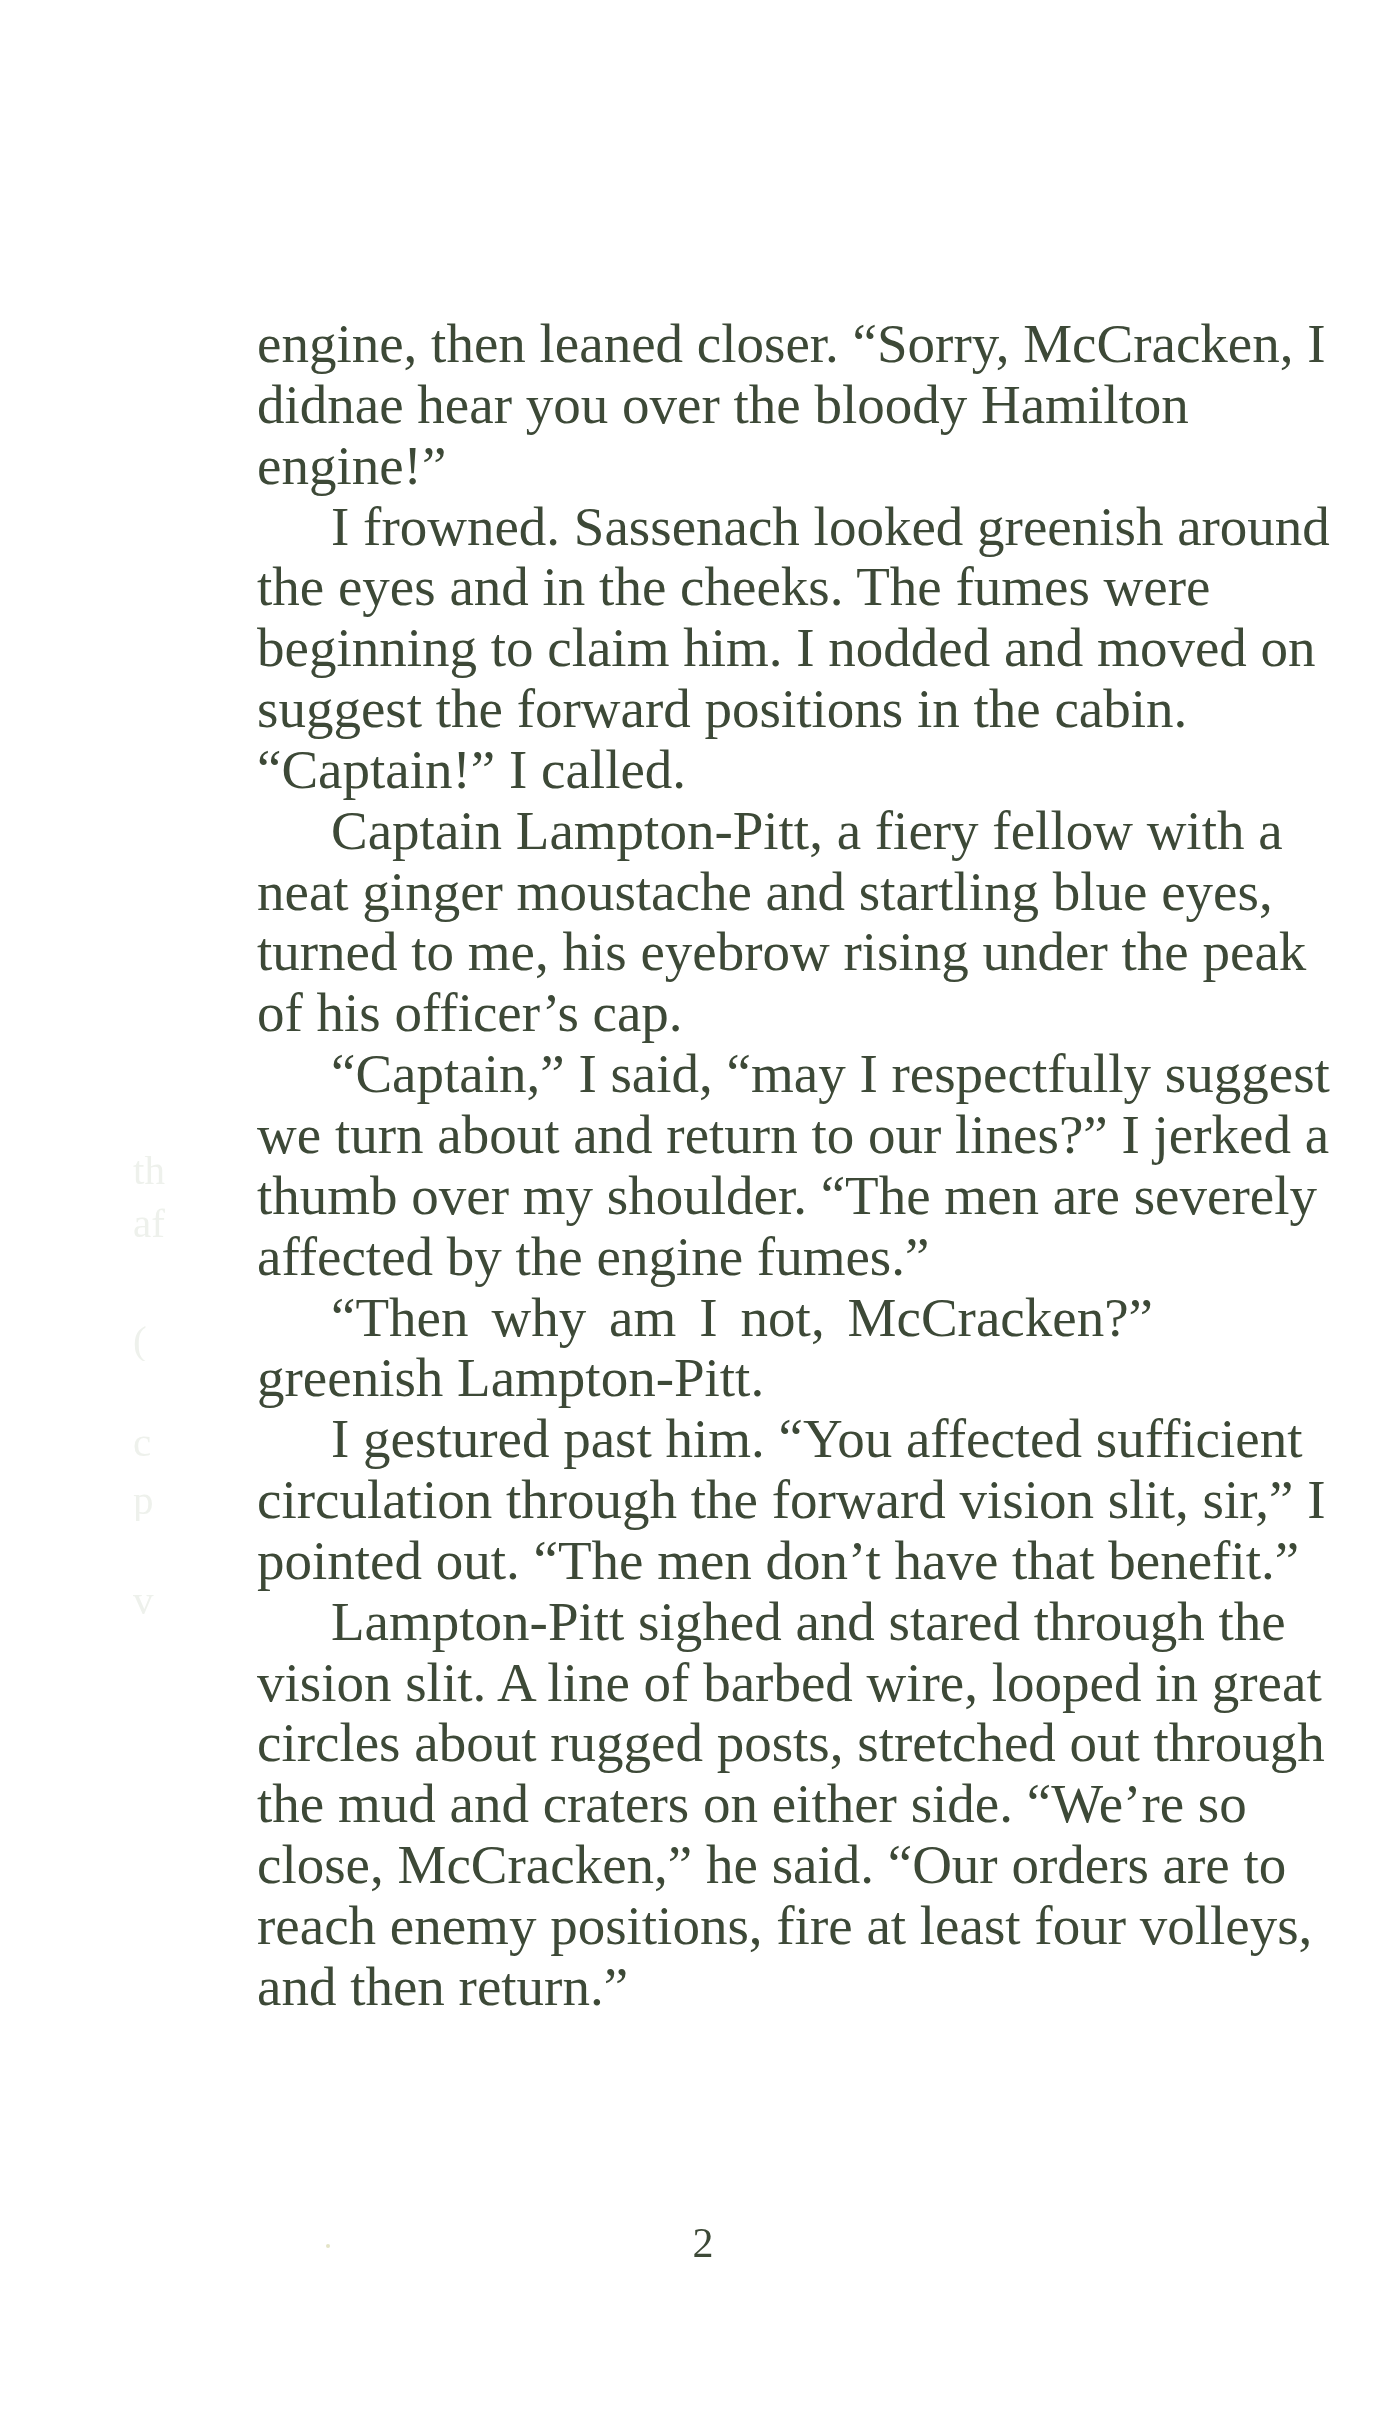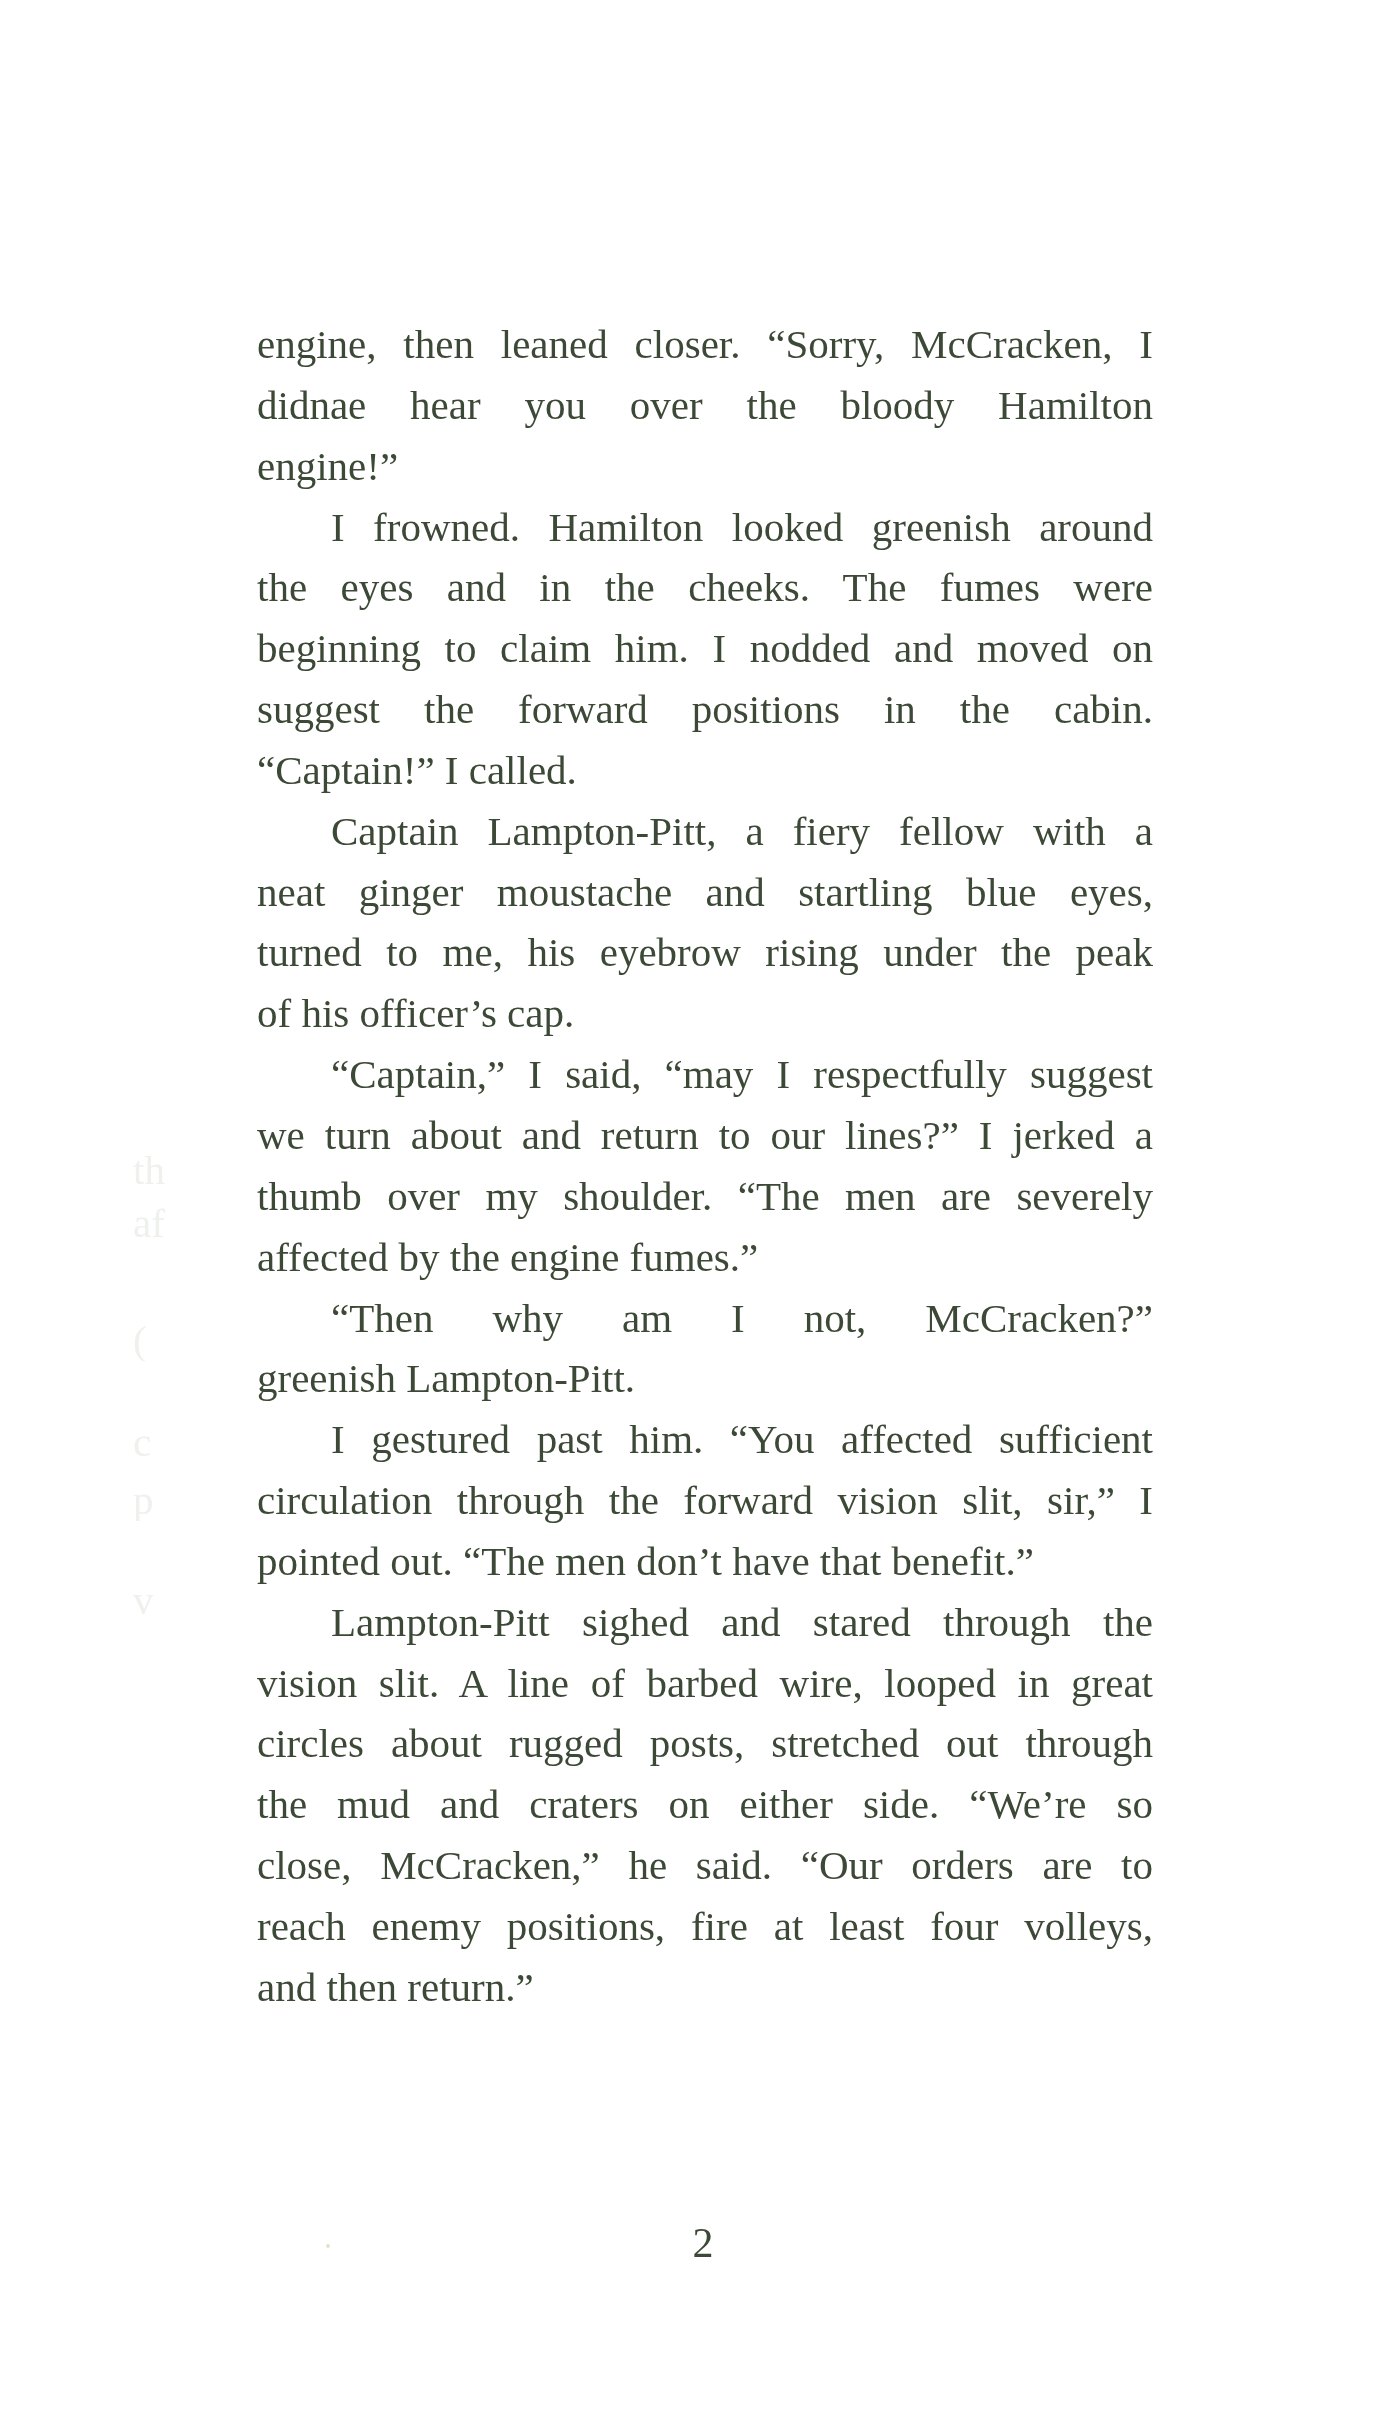--- a/index.html
+++ b/index.html
@@ -24,21 +24,21 @@
     .text-block {
       position: absolute;
       left: 257px;
       top: 314px;
       width: 896px;
     }
     .line {
       display: block;
       height: 60.85px;
       line-height: 60.85px;
-      font-size: 41px;
+      font-size: 55px;
       white-space: nowrap;
       text-align: justify;
       text-align-last: justify;
       overflow: visible;
     }
     .line.indent { padding-left: 74px; }
     .line.last { text-align-last: left; }
     .page-number {
       position: absolute;
       left: 683px;
@@ -80,21 +80,21 @@
 
   <div class="text-block">
 
     <div>
       <span class="line">engine, then leaned closer.  “Sorry, McCracken, I</span>
       <span class="line">didnae hear you over the bloody Hamilton</span>
       <span class="line last">engine!”</span>
     </div>
 
     <div>
-      <span class="line indent">I frowned.  Hamilton looked greenish around</span>
+      <span class="line indent">I frowned.  Sassenach looked greenish around</span>
       <span class="line">the eyes and in the cheeks.  The fumes were</span>
       <span class="line">beginning to claim him.  I nodded and moved on</span>
       <span class="line">suggest the forward positions in the cabin.</span>
       <span class="line last">“Captain!” I called.</span>
     </div>
 
     <div>
       <span class="line indent">Captain Lampton-Pitt, a fiery fellow with a</span>
       <span class="line">neat ginger moustache and startling blue eyes,</span>
       <span class="line">turned to me, his eyebrow rising under the peak</span>

